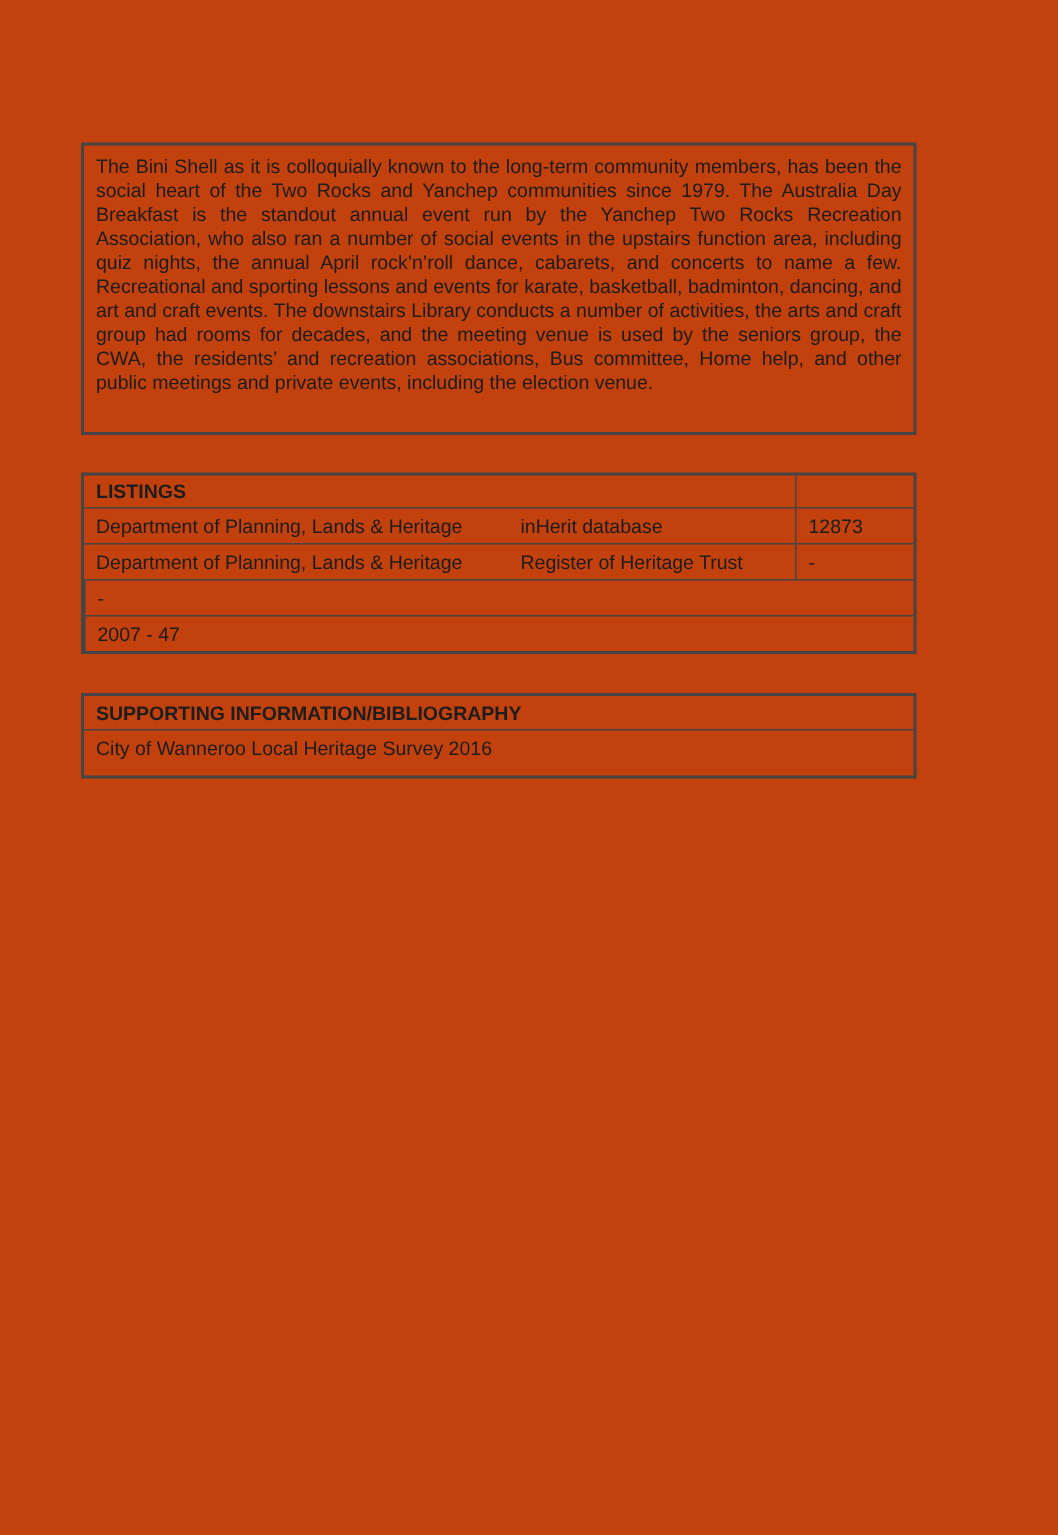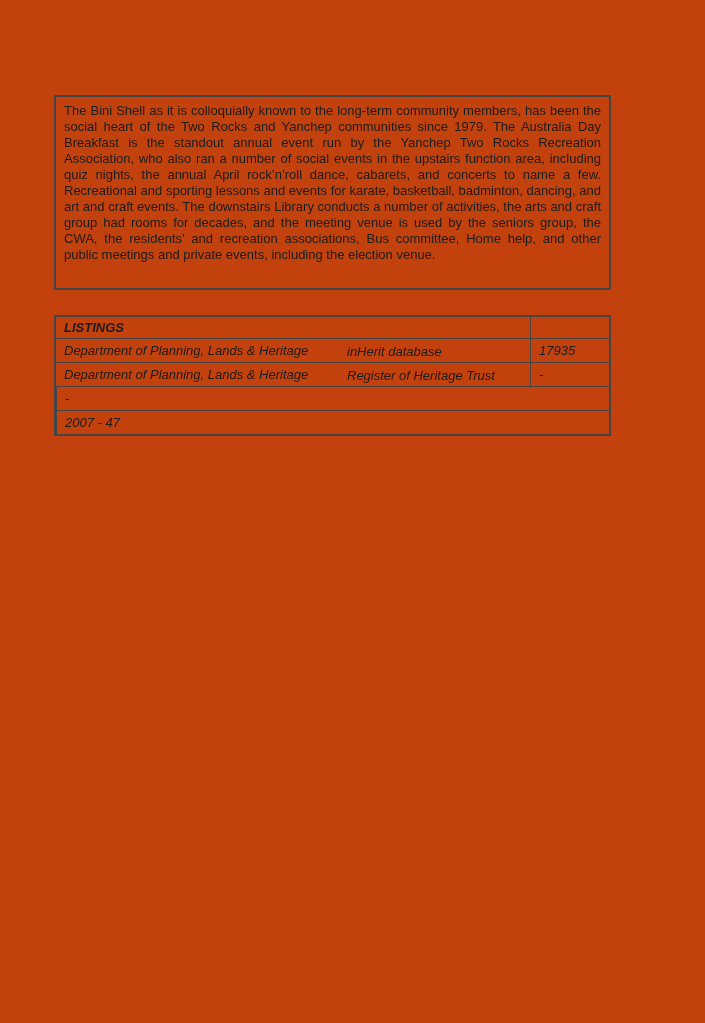--- a/index.html
+++ b/index.html
@@ -42,21 +42,20 @@
     width: 557px;
     border: 2px solid #454545;
     box-sizing: border-box;
     font-size: 13px;
   }
   .lrow {
     display: flex;
     align-items: stretch;
     height: 23px;
     border-top: 1.5px solid #454545;
-    font-style: italic;
   }
   .lrow.header-row {
     border-top: none;
     height: 21px;
   }
   .cell-main {
     flex: 1 1 auto;
     position: relative;
     display: flex;
     align-items: center;
@@ -117,34 +116,40 @@
     <div class="lrow header-row">
       <div class="cell-main bold">LISTINGS</div>
       <div class="cell-val"></div>
     </div>
 
     <div class="lrow">
       <div class="cell-main">
         <span>Department of Planning, Lands &amp; Heritage</span>
         <span class="register">inHerit database</span>
       </div>
-      <div class="cell-val">17935</div>
+      <div class="cell-val">12873</div>
     </div>
 
     <div class="lrow">
       <div class="cell-main">
         <span>Department of Planning, Lands &amp; Heritage</span>
         <span class="register">Register of Heritage Trust</span>
       </div>
       <div class="cell-val">-</div>
     </div>
 
     <div class="lrow">
       <div class="cell-val">-</div>
     </div>
 
     <div class="lrow">
       <div class="cell-val">2007 - 47</div>
     </div>
   </div>
 
+  <div class="sbox">
+    <div class="srow-header">
+      <span>SUPPORTING INFORMATION/BIBLIOGRAPHY</span>
+    </div>
+    <div class="srow-content">City of Wanneroo Local Heritage Survey 2016</div>
+  </div>
 
 </div>
 
 </body></html>

